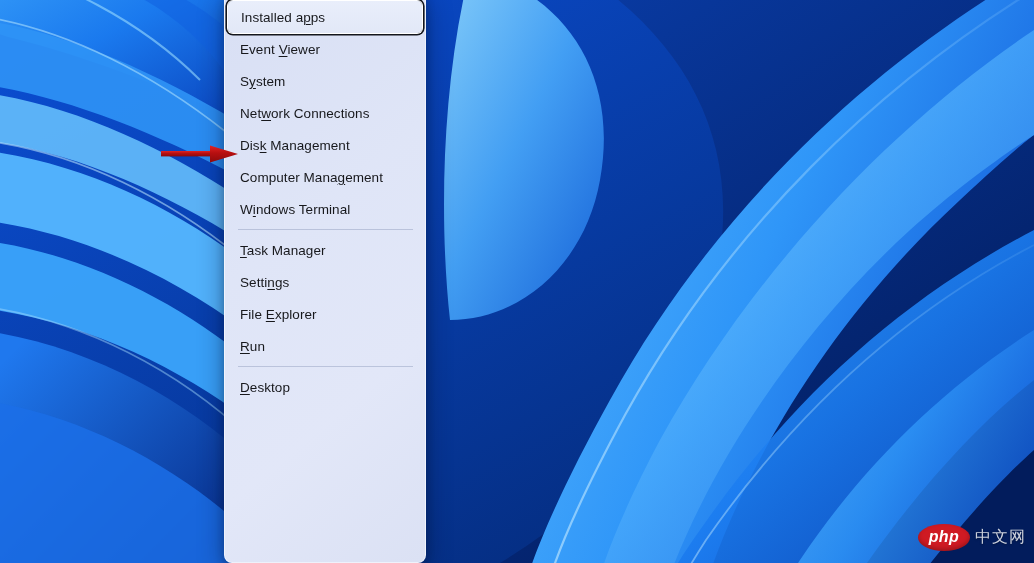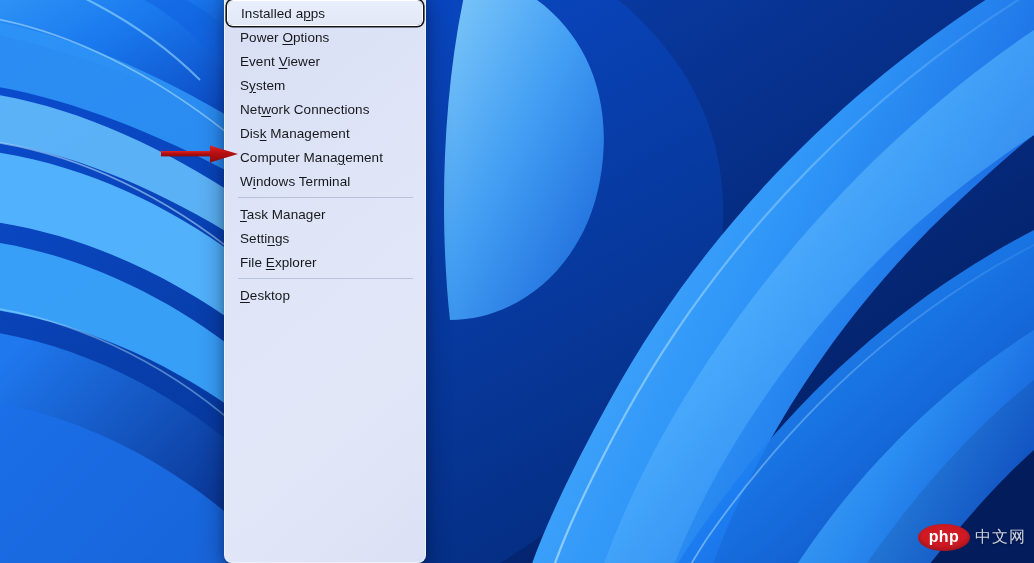--- a/index.html
+++ b/index.html
@@ -41,21 +41,21 @@
     box-shadow: 0 8px 26px rgba(0,12,40,0.40), 0 2px 8px rgba(0,10,35,0.25);
     box-sizing: border-box;
     padding-top: 8px;
     overflow: hidden;
   }
 
   .menu-list { display: block; }
 
   .menu-item {
     position: relative;
-    height: 24px;
+    height: 32px;
     display: flex;
     align-items: center;
     padding: 0 10px 0 13px;
     box-sizing: border-box;
     color: #17181c;
     font-size: 13.5px;
     letter-spacing: 0.06px;
     white-space: nowrap;
     cursor: default;
     border-radius: 4px;
@@ -109,20 +109,21 @@
     right: 8px;
     bottom: 12px;
     display: flex;
     align-items: center;
     gap: 5px;
     pointer-events: none;
   }
   .wm-php {
     background: #cf1a23;
     color: #ffffff;
+    font-style: italic;
     font-weight: bold;
     font-size: 16px;
     line-height: 1;
     padding: 5px 11px 6px;
     border-radius: 50% / 50%;
     letter-spacing: 0.3px;
     box-shadow: inset 0 -2px 4px rgba(0,0,0,0.25);
   }
   .wm-cn {
     color: rgba(255,255,255,0.80);
@@ -210,23 +211,20 @@
       </g>
     </svg>
   </div>
 
   <div class="ctx-menu">
     <div class="menu-list" id="menu-list">
         <div class="menu-item focused">
           <span class="label">Installed a<u>p</u>ps</span>
         </div>
         <div class="menu-item">
-          <span class="label">Power <u>O</u>ptions</span>
-        </div>
-        <div class="menu-item">
           <span class="label">Event <u>V</u>iewer</span>
         </div>
         <div class="menu-item">
           <span class="label">S<u>y</u>stem</span>
         </div>
         <div class="menu-item">
           <span class="label">Net<u>w</u>ork Connections</span>
         </div>
         <div class="menu-item">
           <span class="label">Dis<u>k</u> Management</span>
@@ -239,20 +237,23 @@
         </div>
         <div class="separator"></div>
         <div class="menu-item">
           <span class="label"><u>T</u>ask Manager</span>
         </div>
         <div class="menu-item">
           <span class="label">Setti<u>n</u>gs</span>
         </div>
         <div class="menu-item">
           <span class="label">File <u>E</u>xplorer</span>
+        </div>
+        <div class="menu-item">
+          <span class="label"><u>R</u>un</span>
         </div>
         <div class="separator"></div>
         <div class="menu-item">
           <span class="label"><u>D</u>esktop</span>
         </div>
       </div>
   </div>
 
   <div class="red-arrow">
     <svg width="80" height="22" viewBox="0 0 80 22">

